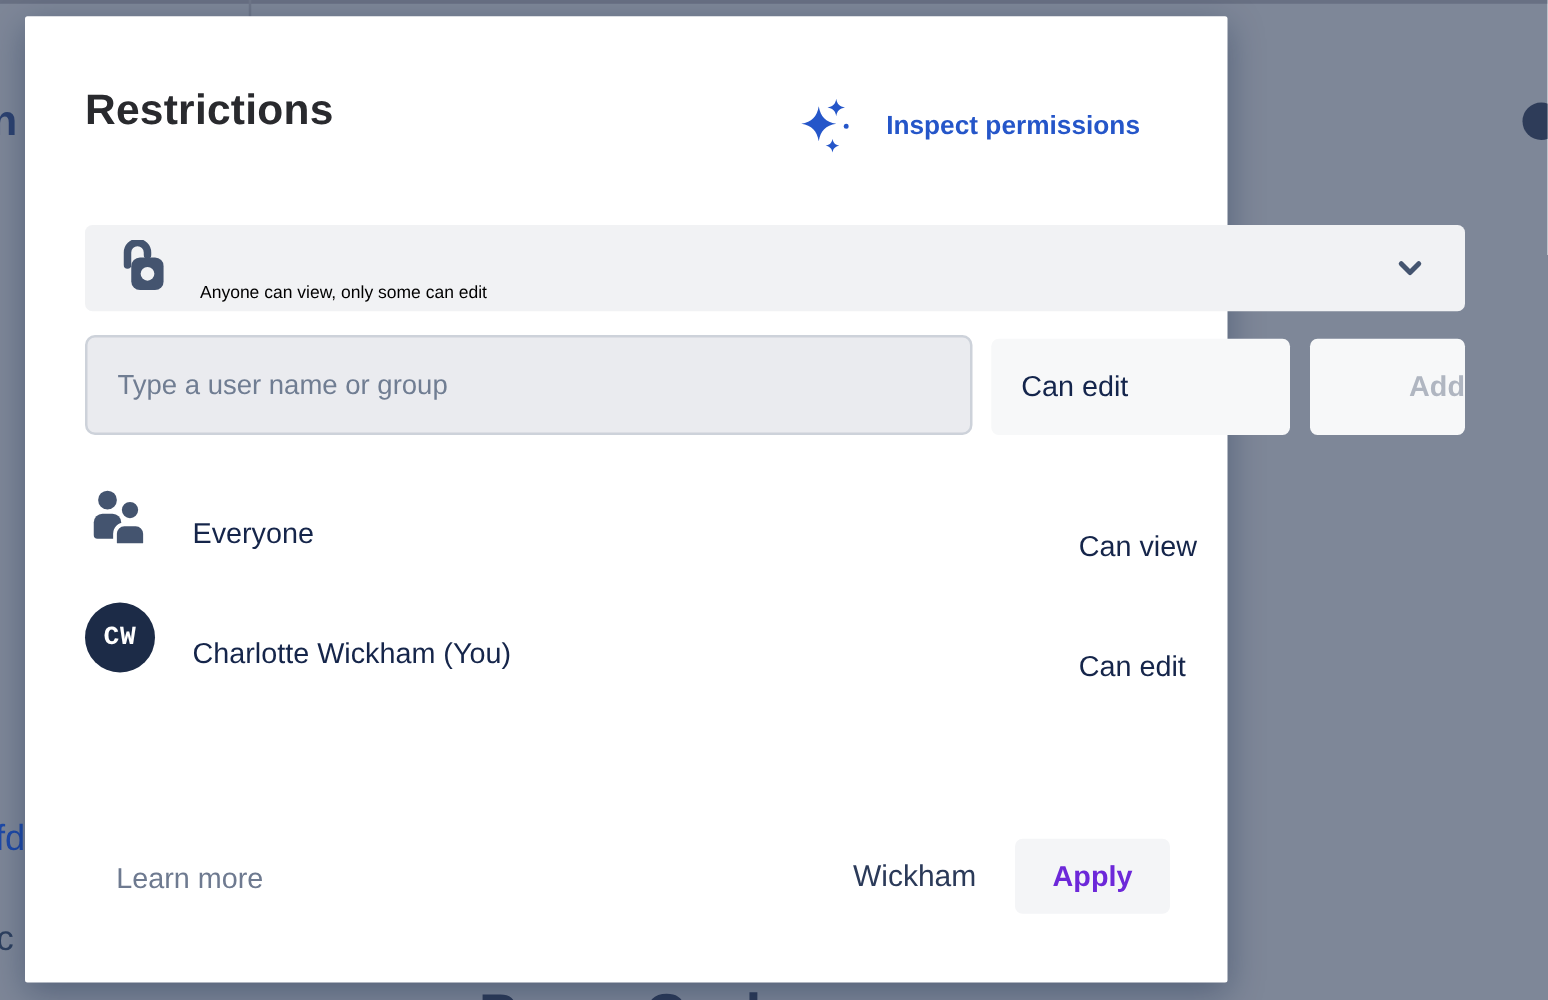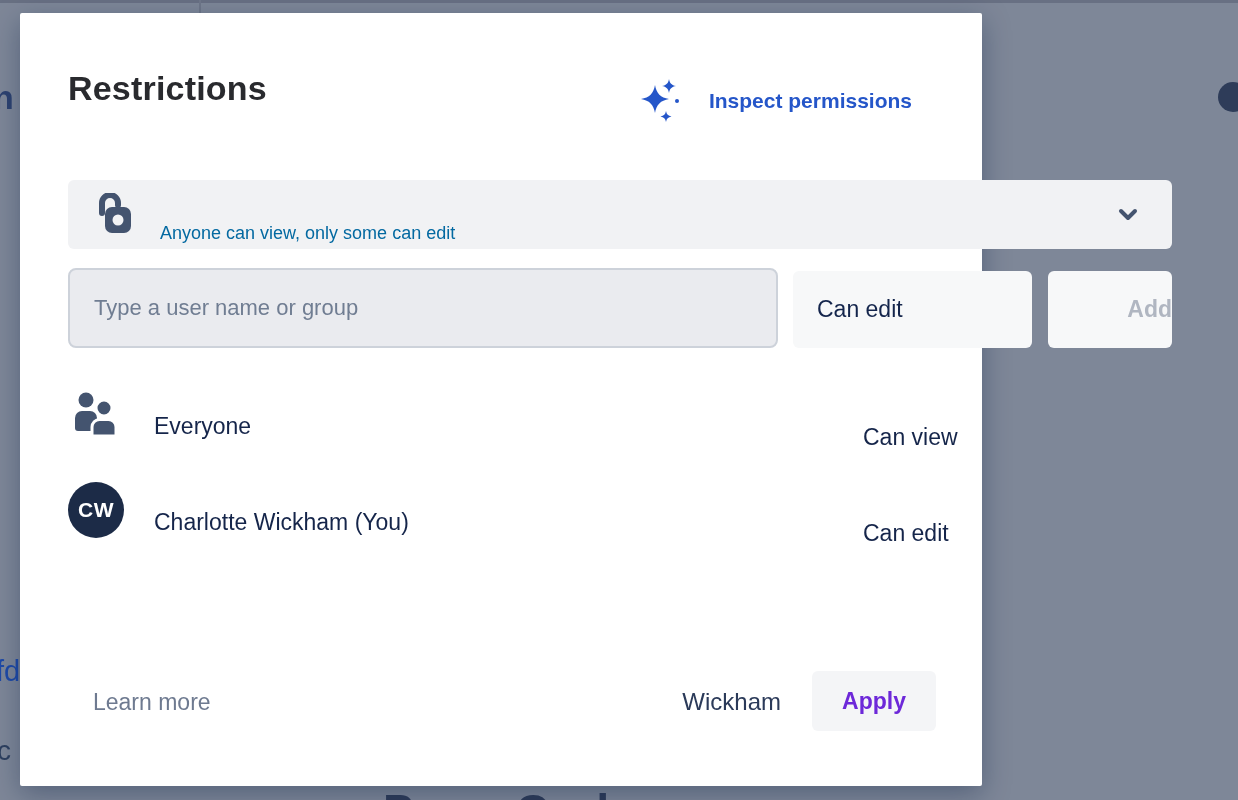--- a/index.html
+++ b/index.html
@@ -26,21 +26,21 @@
   .modal-title { position:absolute; left:48px; top:56px; font-size:34px; font-weight:600;
     color:#292a2e; letter-spacing:.2px; }
 
   .inspect-link { position:absolute; right:70px; top:66px; display:flex; align-items:center;
     gap:30px; color:#2556c9; font-size:21px; font-weight:600; cursor:pointer; }
   .inspect-link svg { display:block; }
 
   .access-bar { position:absolute; left:48px; top:167px; width:1104px; height:69px;
     background:#f1f2f4; border-radius:6px; display:flex; align-items:center; cursor:pointer; }
   .access-bar .lock { margin-left:25px; }
-  .access-bar .access-text { margin-left:29px; font-size:18px; color:#0369a1;margin-top:37px; }
+  .access-bar .access-text { margin-left:29px; font-size:14px; color:#000000;margin-top:37px; }
   .access-bar .chev { position:absolute; right:33px; top:24px; }
 
   .add-row { position:absolute; left:48px; top:255px; width:1104px; height:80px; }
   .user-input { position:absolute; left:0; top:0; width:710px; height:80px;
     background:#eaebef; border:2px solid #cdd2da; border-radius:8px; outline:none;
     padding:0 24px; font-size:22px; color:#737373;
     font-family:"Liberation Sans", sans-serif; }
   .user-input::placeholder { color:#707d92; opacity:1; }
   .perm-btn { position:absolute; left:725px; top:3px; width:239px; height:77px;
     background:#f7f8f9; border:none; border-radius:6px; text-align:left; padding:0 24px;
@@ -51,21 +51,21 @@
     font-size:23px; font-weight:600; color:#b0b6c1; cursor:default;
     font-family:"Liberation Sans", sans-serif; }
 
   .entry-row { position:absolute; left:48px; width:1104px; height:56px;
     display:flex; align-items:center; }
   .row-everyone { top:373px; }
   .row-user { top:469px; }
   .entry-icon { width:56px; height:56px; display:flex; align-items:center; justify-content:center; }
   .avatar { width:56px; height:56px; border-radius:50%; background:#1c2b47; color:#ffffff;
     display:flex; align-items:center; justify-content:center; font-size:21px; font-weight:700;
-    letter-spacing:.5px; }
+    letter-spacing:.5px;font-family:Liberation Mono, monospace; }
   .entry-name { margin-left:30px; font-size:23px; color:#15254a;margin-top:24px; }
   .entry-perm { position:absolute; left:795px; font-size:23px; color:#15254a; cursor:pointer;margin-top:47px; }
 
   .footer-learn { position:absolute; left:73px; top:676px; font-size:23px; color:#6e7a90;
     cursor:pointer; }
   .cancel-btn { position:absolute; right:201px; top:675px; background:none; border:none;
     font-size:24px; font-weight:500; color:#2b3a59; cursor:pointer;
     font-family:"Liberation Sans", sans-serif; }
   .apply-btn { position:absolute; right:46px; top:658px; width:124px; height:60px;
     background:#f4f5f7; border:none; border-radius:6px; font-size:23px; font-weight:600;

